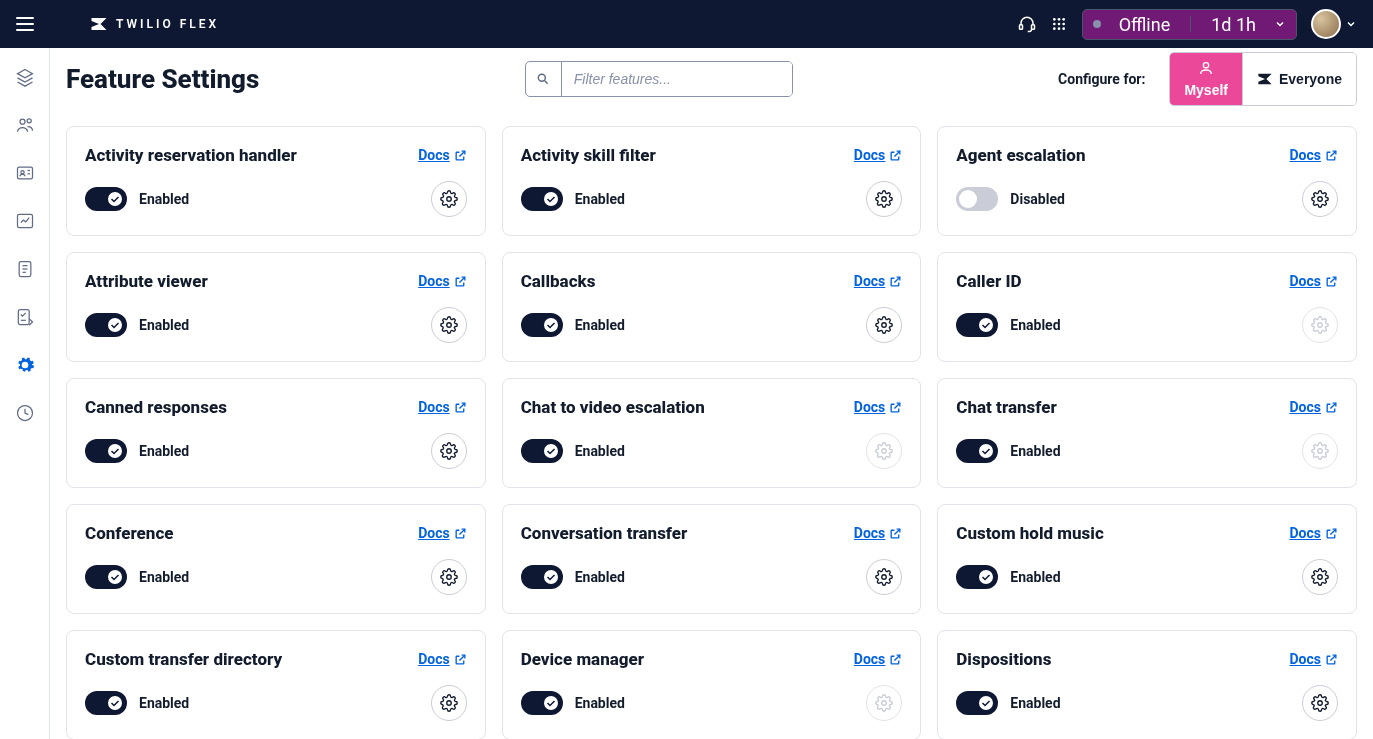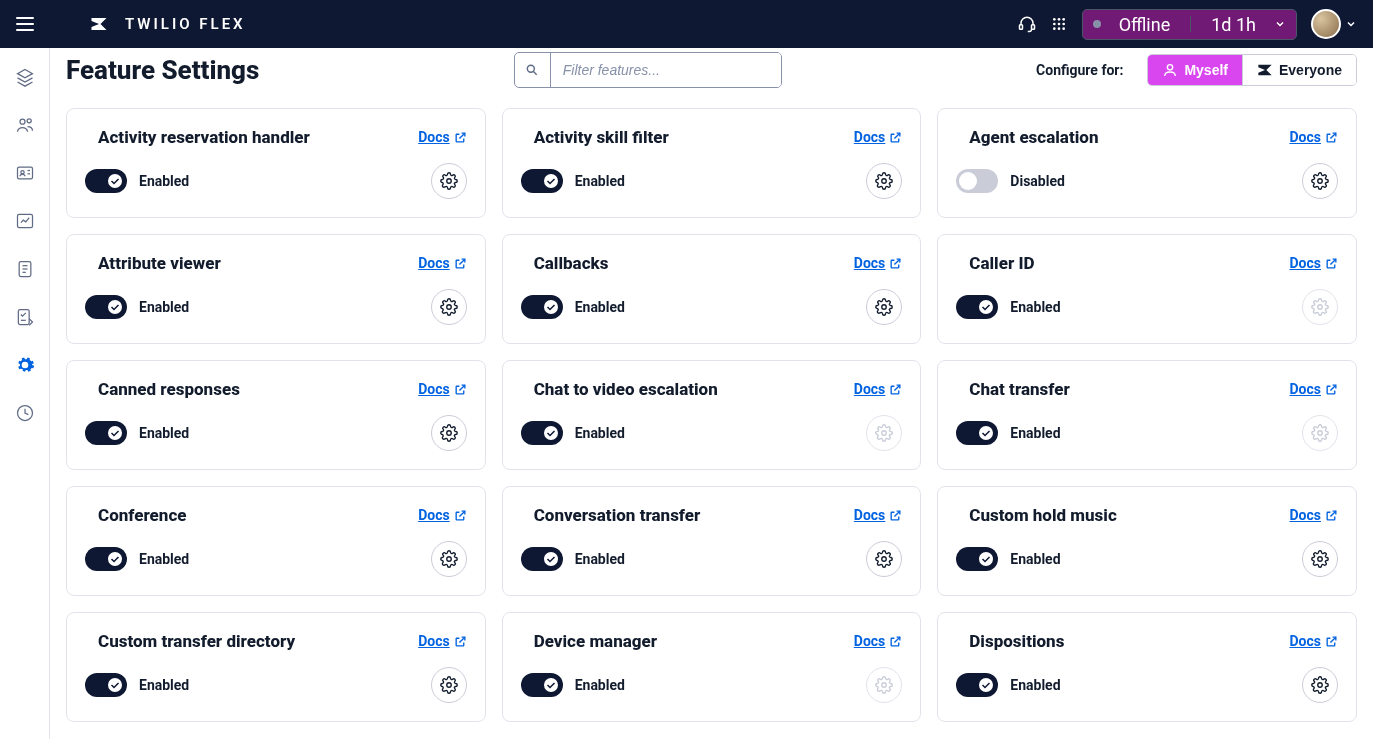--- a/index.html
+++ b/index.html
@@ -18,21 +18,21 @@
   background: #0e1833;
   color: #ffffff;
   display: flex;
   align-items: center;
   padding: 0 16px;
 }
 .hamburger { display: flex; flex-direction: column; justify-content: center; gap: 4px; width: 18px; height: 18px; cursor: pointer; }
 .hamburger span { display: block; height: 2px; background: #fff; border-radius: 1px; }
 .logo-area { display: flex; align-items: center; margin-left: 56px; gap: 8px; }
 .logo-glyph { width: 18px; height: 18px; }
-.logo-text { letter-spacing: 3px; font-size: 15px; font-weight: 600; margin-left: 9px; }
+.logo-text { letter-spacing: 3px; font-size: 12px; font-weight: 600; }
 .header-spacer { flex: 1; }
 .header-right { display: flex; align-items: center; gap: 14px; }
 .header-icon { width: 18px; height: 18px; color: #fff; display: flex; align-items: center; justify-content: center; cursor: pointer; }
 .status-pill {
   display: flex; align-items: center; gap: 18px;
   border: 1px solid #4a5568; border-radius: 5px;
   padding: 4px 10px; font-size: 18px; cursor: pointer;
   background: #701a75;
 }
 .status-dot { width: 8px; height: 8px; border-radius: 50%; background: #8891aa; }
@@ -82,31 +82,31 @@
 }
 .search-input::placeholder { color: #8891aa; font-style: italic; }
 .head-spacer2 { flex: 1; }
 .configure-label { font-size: 14px; font-weight: 700; color: #121c2d; margin-right: 8px; }
 .seg-group { display: flex; border: 1px solid #cacdd8; border-radius: 5px; overflow: hidden; }
 .seg-btn {
   display: flex; align-items: center; gap: 6px;
   padding: 7px 14px; font-size: 14px; font-weight: 700;
   background: #fff; color: #121c2d; cursor: pointer; border: none;
 }
-.seg-btn.active { background: #d946ef; color: #fff; }
+.seg-btn.active { background: #ec4899; color: #fff; flex-direction: column; }
 .seg-btn + .seg-btn { border-left: 1px solid #cacdd8; }
 .seg-icon { width: 16px; height: 16px; }
 
 
 .grid { display: grid; grid-template-columns: repeat(3, 1fr); gap: 16px; padding-bottom: 24px; }
 .card {
   border: 1px solid #e1e3ea; border-radius: 8px;
   padding: 18px; background: #fff;
 }
-.card-head { display: flex; align-items: center; justify-content: space-between; margin-bottom: 16px; margin-left: 13px; }
+.card-head { display: flex; align-items: center; justify-content: space-between; margin-bottom: 16px; }
 .card-title { font-size: 17px; font-weight: 800; color: #121c2d; }
 .docs-link { display: flex; align-items: center; gap: 4px; font-size: 14px; font-weight: 700; color: #0263e0; text-decoration: underline; cursor: pointer; }
 .docs-ext { width: 13px; height: 13px; }
 .card-body { display: flex; align-items: center; justify-content: space-between; }
 .toggle-group { display: flex; align-items: center; gap: 12px; }
 .toggle {
   width: 42px; height: 24px; border-radius: 12px; position: relative;
   cursor: pointer; display: flex; align-items: center;
 }
 .toggle.on { background: #0e1833; }

